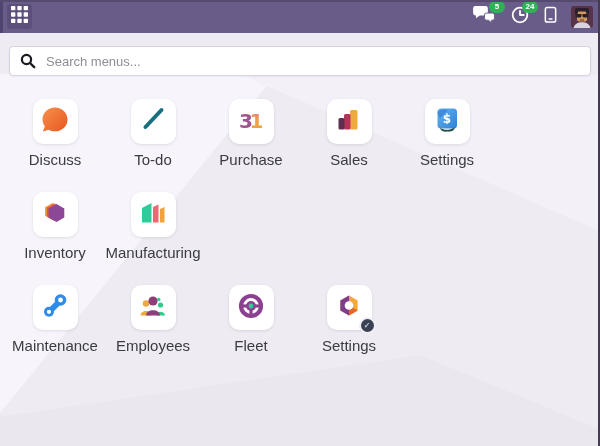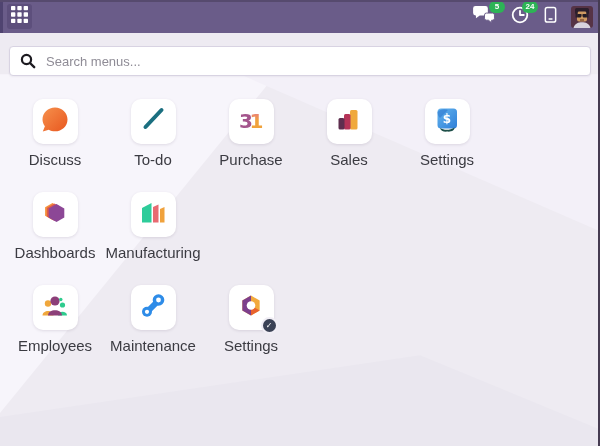--- a/index.html
+++ b/index.html
@@ -223,69 +223,82 @@
 
       <div class="app-cell">
         <div class="tile">
             <span>
           <svg width="32" height="32" viewBox="0 0 32 32">
             <polygon points="13.5,6 20.9,10.2 20.9,18.8 13.5,23 6.1,18.8 6.1,10.2" fill="#f5923c"></polygon>
             <polygon points="15.5,6.5 23.1,10.9 23.1,19.6 15.5,24 7.9,19.6 7.9,10.9" fill="#d8504e" opacity="0.85"></polygon>
             <polygon points="17.5,7 25.3,11.5 25.3,20.5 17.5,25 9.7,20.5 9.7,11.5" fill="#8c4796"></polygon>
           </svg></span>
           </div>
-        <div class="app-label">Dashboards</div>
+        <div class="app-label">Inventory</div>
       </div>
 
       <div class="app-cell">
         <div class="tile">
             <span>
           <svg width="32" height="32" viewBox="0 0 32 32">
             <polygon points="5,11 14.5,6 14.5,25.5 5,25.5" fill="#2ecc9a"></polygon>
             <polygon points="16,10 21.5,7.5 21.5,25.5 16,25.5" fill="#e86a72"></polygon>
             <polygon points="23,12 27.5,10 27.5,25.5 23,25.5" fill="#f0a23c"></polygon>
           </svg></span>
           </div>
         <div class="app-label">Manufacturing</div>
       </div>
     </div>
 
     <div class="app-row">
+
+      <div class="app-cell">
+        <div class="tile">
+            <span>
+          <svg width="32" height="32" viewBox="0 0 32 32">
+            <line x1="10.5" y1="21.5" x2="21.5" y2="10.5" stroke="#2e8ce8" stroke-width="6" stroke-linecap="round"></line>
+            <circle cx="21.5" cy="10" r="5.8" fill="#2e8ce8"></circle>
+                <circle cx="21.5" cy="10" r="2.4" fill="#ffffff"></circle>
+            <circle cx="10" cy="21.8" r="5" fill="#2e8ce8"></circle>
+                <circle cx="10" cy="21.8" r="2.1" fill="#ffffff"></circle>
+          </svg></span>
+          </div>
+        <div class="app-label">Maintenance</div>
+      </div>
 
       <div class="app-cell">
         <div class="tile">
             <span>
           <svg width="32" height="32" viewBox="0 0 32 32">
             <circle cx="9" cy="13.5" r="3.2" fill="#f0a73c"></circle>
             <path d="M3.5,25.5 C3.5,19.5 14.5,19.5 14.5,25.5 Z" fill="#f0a73c"></path>
             <circle cx="23.5" cy="15" r="2.6" fill="#2ecc8e"></circle>
             <path d="M19,25.5 C19,20.5 28,20.5 28,25.5 Z" fill="#2ecc8e"></path>
             <circle cx="16" cy="11" r="4.6" fill="#8c3f79"></circle>
             <path d="M9,25.5 C9,18.5 23,18.5 23,25.5 Z" fill="#8c3f79"></path>
             <circle cx="21.8" cy="9.5" r="1.7" fill="#2ecc8e"></circle>
           </svg></span>
           </div>
         <div class="app-label">Employees</div>
       </div>
 
-      <div class="app-cell">
-        <div class="tile">
-            <span>
-          <svg width="32" height="32" viewBox="0 0 32 32">
-            <line x1="10.5" y1="21.5" x2="21.5" y2="10.5" stroke="#2e8ce8" stroke-width="6" stroke-linecap="round"></line>
-            <circle cx="21.5" cy="10" r="5.8" fill="#2e8ce8"></circle>
-                <circle cx="21.5" cy="10" r="2.4" fill="#ffffff"></circle>
-            <circle cx="10" cy="21.8" r="5" fill="#2e8ce8"></circle>
-                <circle cx="10" cy="21.8" r="2.1" fill="#ffffff"></circle>
-          </svg></span>
-          </div>
-        <div class="app-label">Maintenance</div>
-      </div>
-
-
+
+      <div class="app-cell">
+        <div class="tile">
+            <span>
+          <svg width="32" height="32" viewBox="0 0 32 32">
+            <circle cx="16" cy="16" r="10" fill="none" stroke="#8c4190" stroke-width="4.2"></circle>
+            <rect x="6" y="14.4" width="20" height="3.2" fill="#8c4190"></rect>
+            <rect x="14.4" y="16" width="3.2" height="9" fill="#8c4190"></rect>
+            <circle cx="16" cy="16" r="5" fill="#8c4190"></circle>
+            <circle cx="16" cy="16" r="2.4" fill="#2ecc9a"></circle>
+          </svg></span>
+          </div>
+        <div class="app-label">Fleet</div>
+      </div>
 
 
       <div class="app-cell">
         <div class="tile">
           <span>
             <svg width="32" height="32" viewBox="0 0 32 32">
               <polygon points="16,5.5 24.66,10.5 24.66,20.5 16,25.5 7.34,20.5 7.34,10.5" fill="#f2a93c"></polygon>
               <polygon points="16,5.5 7.34,10.5 7.34,20.5 16,25.5" fill="#7d3f8c"></polygon>
               <polygon points="16,15.5 16,25.5 24.66,20.5" fill="#e8622d"></polygon>
               <circle cx="16" cy="15.5" r="4.3" fill="#ffffff"></circle>

